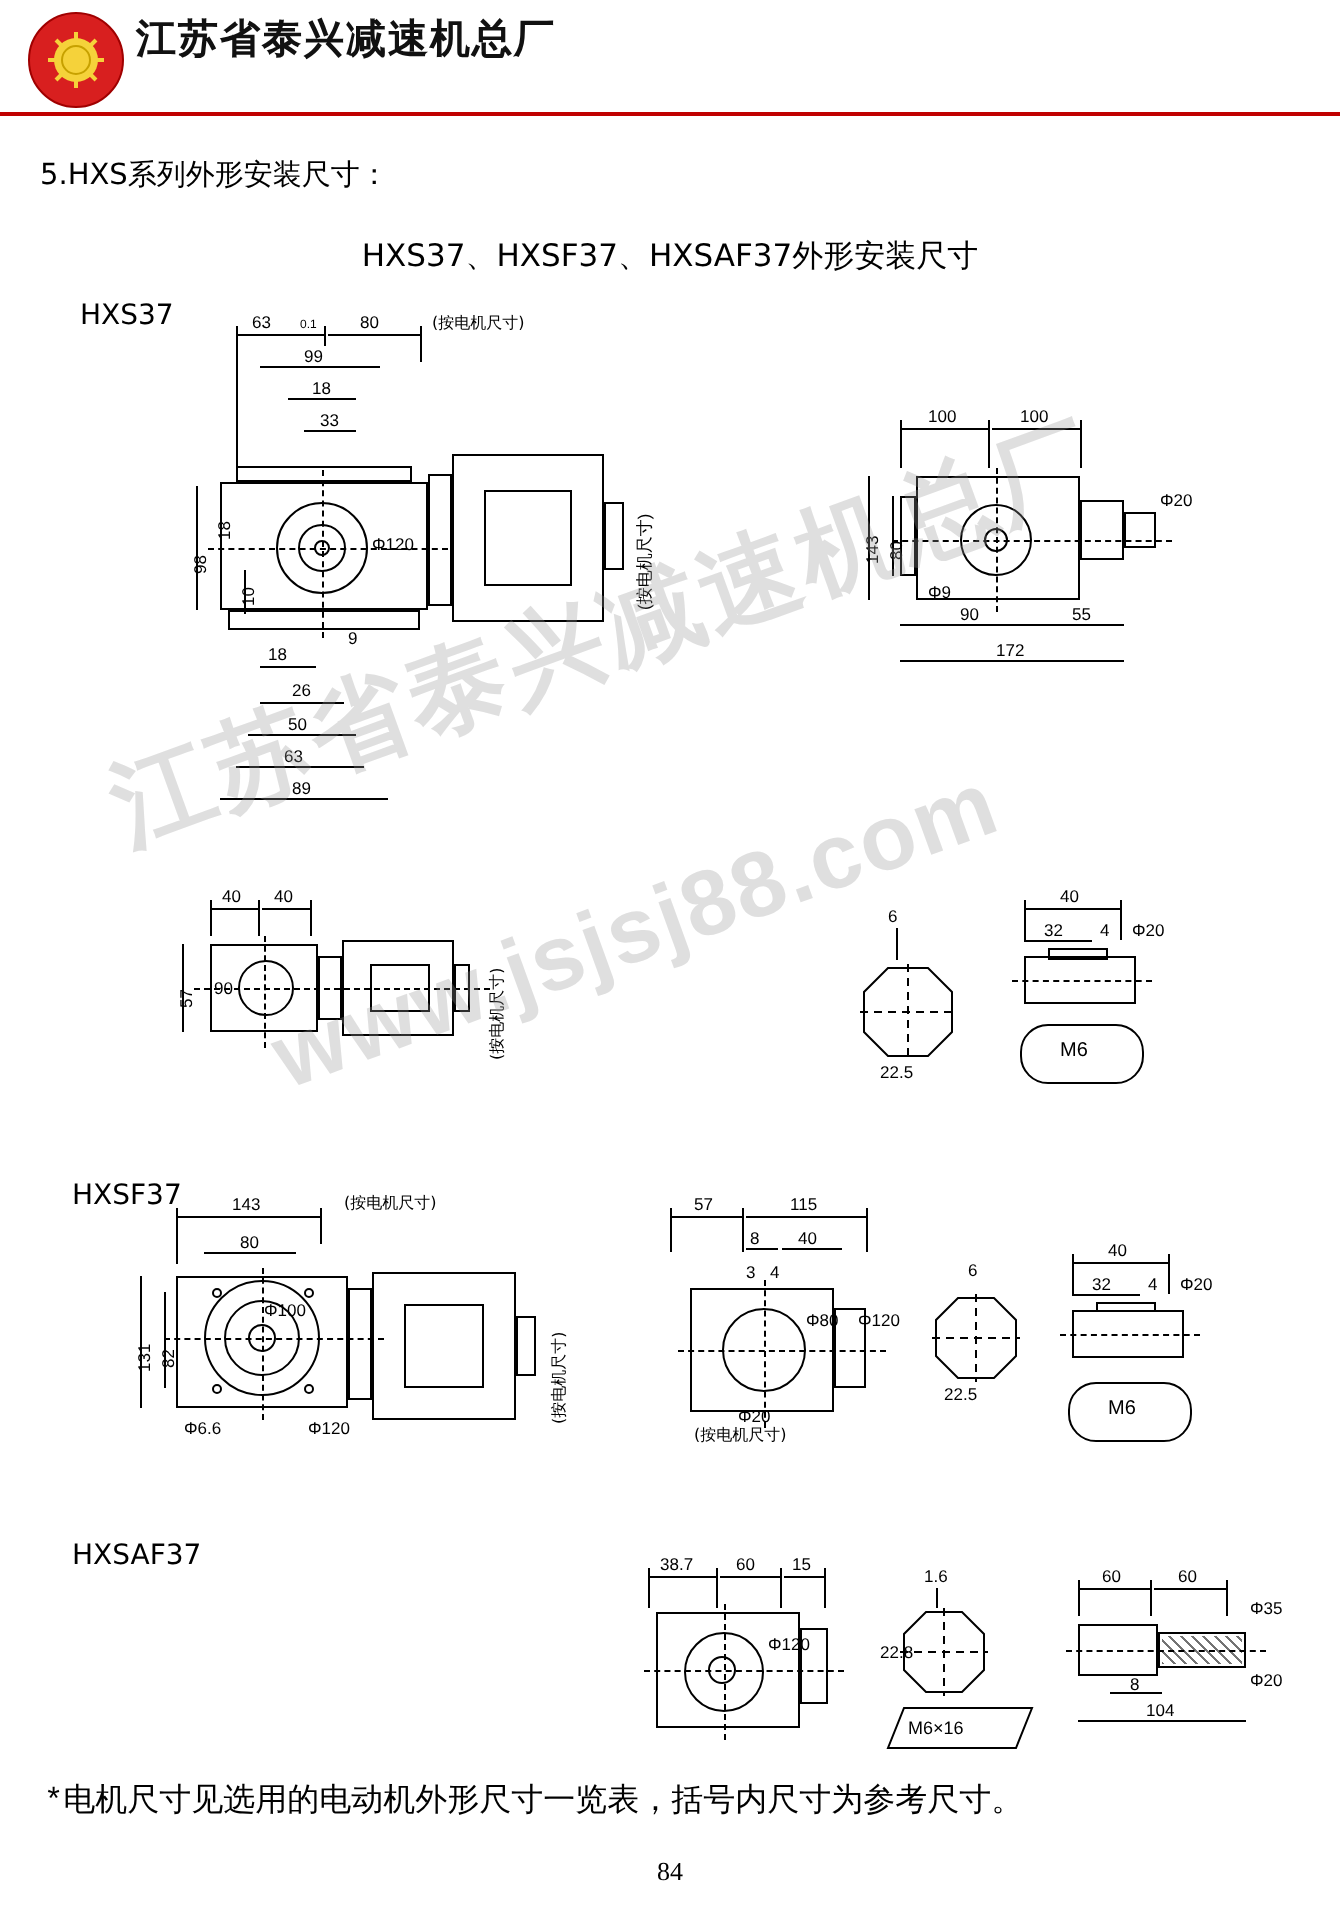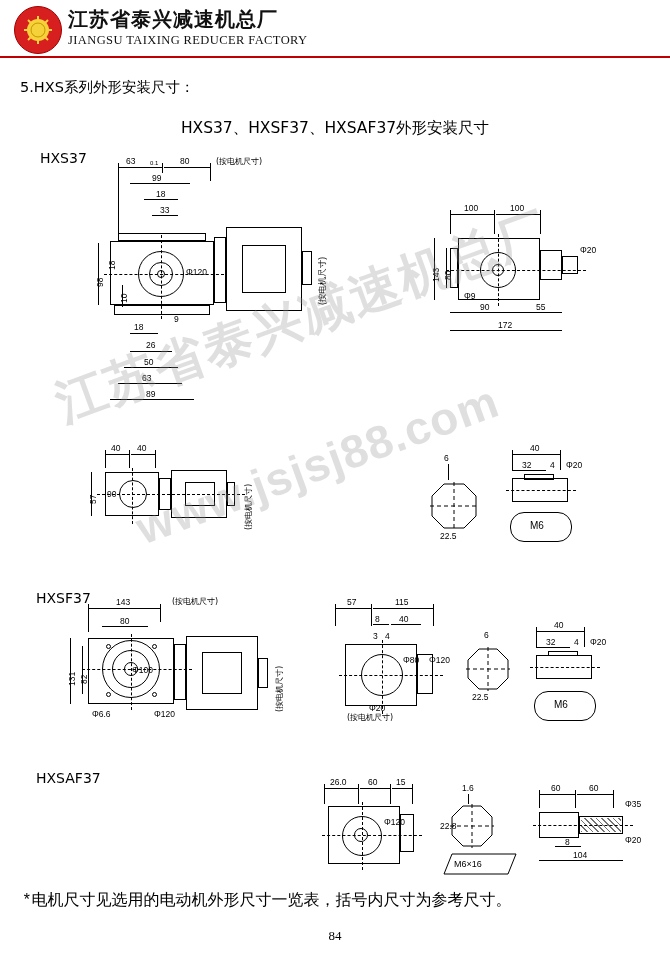--- a/index.html
+++ b/index.html
@@ -222,21 +222,20 @@
         <line x1="24" y1="15" x2="29" y2="15"></line>
         <line x1="5" y1="5" x2="8.5" y2="8.5"></line>
         <line x1="21.5" y1="21.5" x2="25" y2="25"></line>
         <line x1="5" y1="25" x2="8.5" y2="21.5"></line>
         <line x1="21.5" y1="8.5" x2="25" y2="5"></line>
       </g>
     </svg>
     <div class="inner"></div>
   </div>
   <div class="company-cn">江苏省泰兴减速机总厂</div>
-  <div class="company-en">JIANGSU TAIXING REDUCER FACTORY</div>
 </div>
 
 <div class="section-title">5.HXS系列外形安装尺寸：</div>
 <div class="fig-title">HXS37、HXSF37、HXSAF37外形安装尺寸</div>
 
 <div class="model-label" style="left:40px; top:150px;">HXS37</div>
 <div class="model-label" style="left:36px; top:590px;">HXSF37</div>
 <div class="model-label" style="left:36px; top:770px;">HXSAF37</div>
 
 <div class="dwg" style="left:90px; top:155px; width:260px; height:250px;">
@@ -392,21 +391,21 @@
   <div class="box" style="left:28px; top:46px; width:86px; height:66px;"></div>
   <div class="circ" style="left:42px; top:48px; width:58px; height:58px;"></div>
   <div class="circ" style="left:52px; top:58px; width:38px; height:38px;"></div>
   <div class="circf" style="left:64px; top:70px; width:14px; height:14px;"></div>
   <div class="circf" style="left:46px; top:52px; width:5px; height:5px;"></div>
   <div class="circf" style="left:92px; top:52px; width:5px; height:5px;"></div>
   <div class="circf" style="left:46px; top:100px; width:5px; height:5px;"></div>
   <div class="circf" style="left:92px; top:100px; width:5px; height:5px;"></div>
   <div class="dash-h" style="left:22px; top:77px; width:110px;"></div>
   <div class="dash-v" style="left:71px; top:42px; height:76px;"></div>
-  <div class="dim" style="left:72px; top:74px;">Φ100</div>
+  <div class="dim" style="left:72px; top:59px;">Φ100</div>
 
   <div class="box" style="left:114px; top:52px; width:12px; height:56px;"></div>
   <div class="box" style="left:126px; top:44px; width:72px; height:74px;"></div>
   <div class="box" style="left:142px; top:60px; width:40px; height:42px;"></div>
   <div class="box" style="left:198px; top:66px; width:10px; height:30px;"></div>
   <div class="cnsm-v" style="left:216px; top:120px;">(按电机尺寸)</div>
 
   <div class="ln vln" style="left:10px; top:46px; height:66px;"></div>
   <div class="dim-v" style="left:8px; top:94px;">131</div>
   <div class="ln vln" style="left:22px; top:54px; height:48px;"></div>
@@ -470,21 +469,21 @@
 </div>
 
 <div class="dwg" style="left:310px; top:772px; width:160px; height:110px;">
   <div class="ln hln" style="left:14px; top:16px; width:34px;"></div>
   <div class="ln hln" style="left:50px; top:16px; width:30px;"></div>
   <div class="ln hln" style="left:82px; top:16px; width:20px;"></div>
   <div class="ln vln" style="left:14px; top:12px; height:20px;"></div>
   <div class="ln vln" style="left:48px; top:12px; height:20px;"></div>
   <div class="ln vln" style="left:80px; top:12px; height:20px;"></div>
   <div class="ln vln" style="left:102px; top:12px; height:20px;"></div>
-  <div class="dim" style="left:20px; top:6px;">26.0</div>
+  <div class="dim" style="left:20px; top:6px;">38.7</div>
   <div class="dim" style="left:58px; top:6px;">60</div>
   <div class="dim" style="left:86px; top:6px;">15</div>
 
   <div class="box" style="left:18px; top:34px; width:72px; height:58px;"></div>
   <div class="box" style="left:90px; top:42px; width:14px; height:38px;"></div>
   <div class="circ" style="left:32px; top:44px; width:40px; height:40px;"></div>
   <div class="circf" style="left:44px; top:56px; width:14px; height:14px;"></div>
   <div class="dash-h" style="left:12px; top:63px; width:100px;"></div>
   <div class="dash-v" style="left:52px; top:30px; height:68px;"></div>
   <div class="dim" style="left:74px; top:46px;">Φ120</div>

